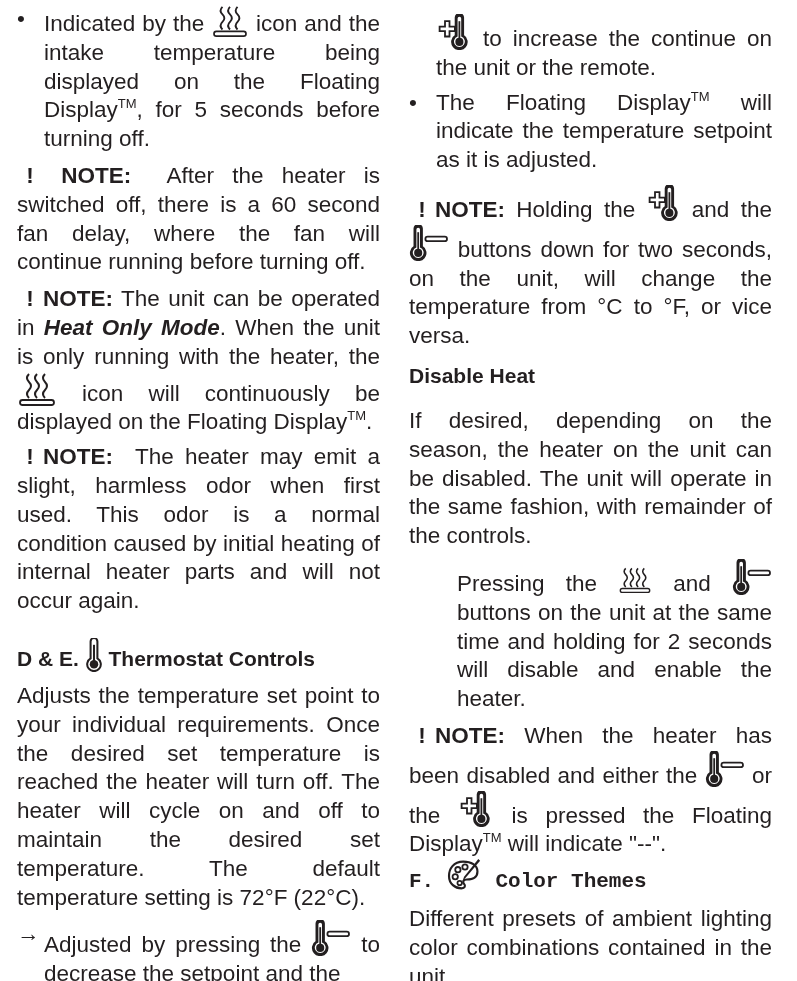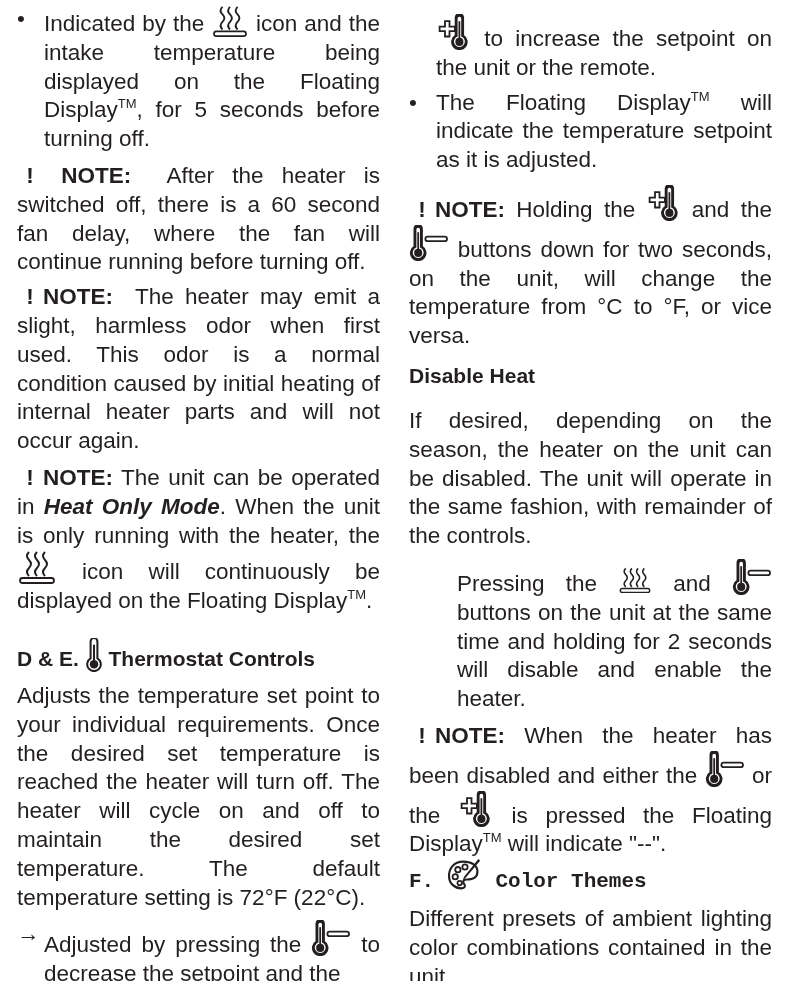--- a/index.html
+++ b/index.html
@@ -78,33 +78,33 @@
       </svg>
     <span>icon and the intake temperature being displayed on the Floating Display</span><sup class="tm">TM</sup><span>, for 5 seconds before turning off.</span>
   </p>
 
   <p class="p" style="margin-top:8px;">
     <span class="bang">!</span>
     <span class="note-lbl">NOTE:</span>&nbsp;
     <span>After the heater is switched off, there is a 60 second fan delay, where the fan will continue running before turning off.</span>
   </p>
 
-  <p class="p" style="margin-top:6px;">
-    <span class="bang">!</span><span class="note-lbl">NOTE:</span>&nbsp;
-    <span>The heater may emit a slight, harmless odor when first used.  This odor is a normal condition caused by initial heating of internal heater parts and will not occur again.</span>
-  </p>
-
   <p class="p" style="margin-top:8px;">
     <span class="bang">!</span><span class="note-lbl">NOTE:</span>
     <span>The unit can be operated in</span>
     <span class="em">Heat Only Mode</span><span>. When the unit is only running with the heater, the</span>
     <svg class="ico" width="40" height="34" style="vertical-align:-5px;">
         <use href="#sym-heat3"></use>
       </svg>
     <span>icon will continuously be displayed on the Floating Display</span><sup class="tm">TM</sup><span>.</span>
+  </p>
+
+  <p class="p" style="margin-top:6px;">
+    <span class="bang">!</span><span class="note-lbl">NOTE:</span>&nbsp;
+    <span>The heater may emit a slight, harmless odor when first used.  This odor is a normal condition caused by initial heating of internal heater parts and will not occur again.</span>
   </p>
 
   <h2 style="margin-top:22px;">
     <span>D &amp; E.</span>
     <svg class="ico" width="18" height="34" style="vertical-align:-6px;">
         <use href="#sym-thermo"></use>
       </svg>
     <span>Thermostat Controls</span>
   </h2>
 
@@ -119,21 +119,21 @@
     <span>to decrease the setpoint and the</span>
   </p>
 </div>
 
 <div class="col col-right">
 
   <p class="p" style="margin-top:14px; padding-left:27px;">
     <svg class="ico" width="36" height="36" style="vertical-align:-4px;">
         <use href="#sym-thermo-plus"></use>
       </svg>
-    <span>to increase the setpoint on the unit or the remote.</span>
+    <span>to increase the continue on the unit or the remote.</span>
   </p>
 
   <p class="p bullet" style="margin-top:6px;">
     <span class="dot">•</span>
     <span>The Floating Display</span><sup class="tm">TM</sup><span> will indicate the temperature setpoint as it is adjusted.</span>
   </p>
 
   <p class="p" style="margin-top:10px;">
     <span class="bang">!</span><span class="note-lbl">NOTE:</span>
     <span>Holding the</span>

